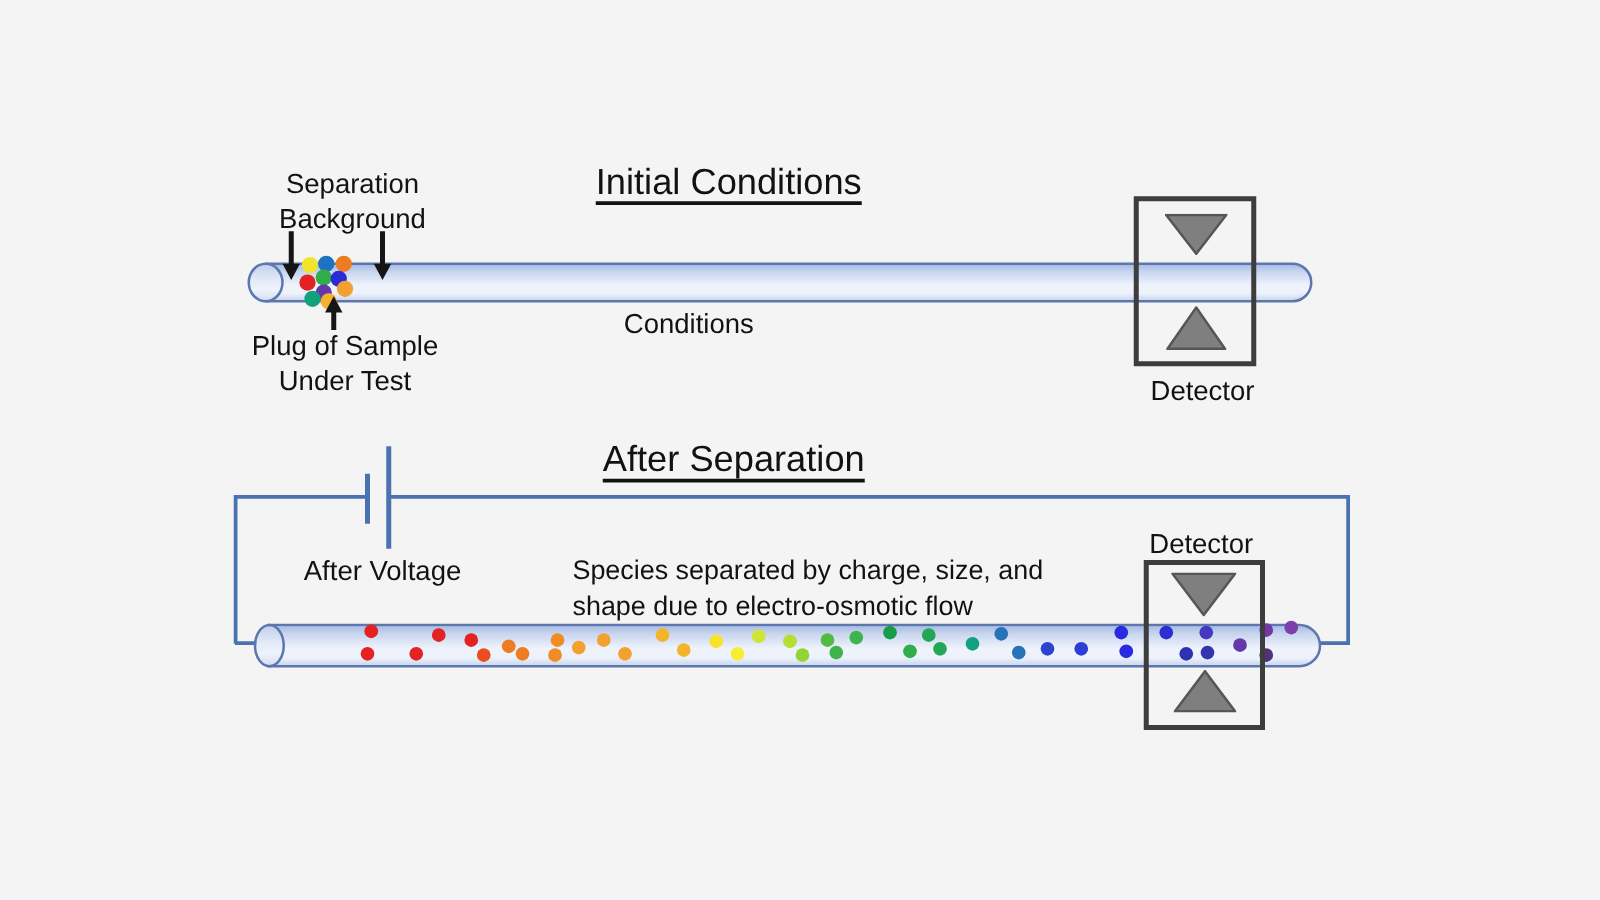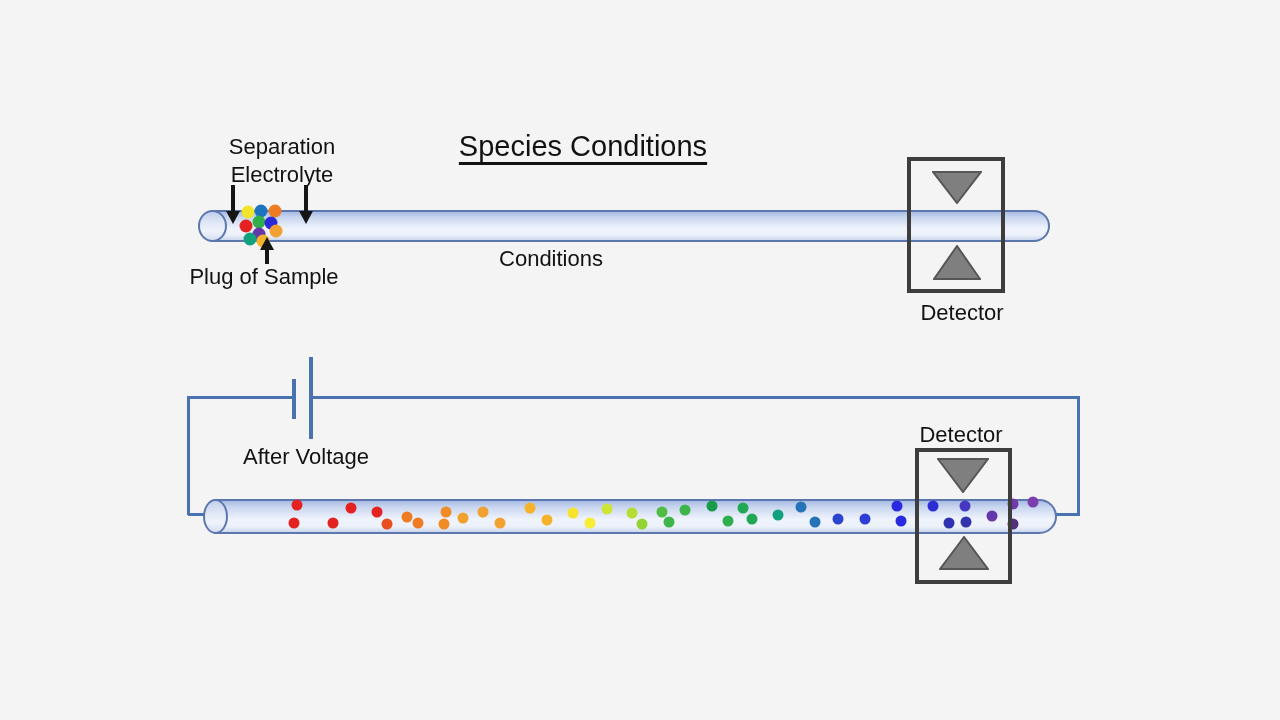--- a/index.html
+++ b/index.html
@@ -39,70 +39,76 @@
   .arrow-shaft { width:3.5px; background:#151515; z-index:6; }
   .arrow-head-down { width:0; height:0; border-left:7.5px solid transparent; border-right:7.5px solid transparent; border-top:13px solid #151515; z-index:6; }
   .arrow-head-up { width:0; height:0; border-left:7.5px solid transparent; border-right:7.5px solid transparent; border-bottom:13px solid #151515; z-index:6; }
   .txt { z-index:7; }
 </style>
 </head>
 <body>
 
 <div class="canvas" style="--slide-bg: #f4f4f4; --wire: #4b72b0; --capillary-border: #5b77ae; --detector-border: #3d3d3d; --triangle-fill: #7f7f7f; --triangle-stroke: #565656; --text: #121212;">
 
-  <div class="abs title centerx txt" style="left:583px; top:130px;">Species Conditions</div>
+  <div class="abs title centerx txt" style="left:583px; top:130px;">Initial Conditions</div>
 
   <div class="abs label centerx txt" style="left:282px; top:133px;">
     <div>Separation</div>
-    <div>Electrolyte</div>
+    <div>Background</div>
   </div>
 
   <div class="abs arrow-shaft" style="left:231.3px; top:185px; height:27px;"></div>
   <div class="abs arrow-head-down" style="left:225.5px; top:211px;"></div>
   <div class="abs arrow-shaft" style="left:304.3px; top:185px; height:27px;"></div>
   <div class="abs arrow-head-down" style="left:298.5px; top:211px;"></div>
 
   <div class="abs arrow-head-up" style="left:259.5px; top:237px;"></div>
   <div class="abs arrow-shaft" style="left:265.3px; top:249px; height:15px;"></div>
 
-  <div class="abs label centerx txt" style="left:264px; top:263px;">
+  <div class="abs label centerx txt" style="left:276px; top:263px;">
     <div>Plug of Sample</div>
+    <div>Under Test</div>
   </div>
 
   <div class="abs tube" style="left:212px; top:210px; width:838px; height:32px; border-radius:0 17px 17px 0;"></div>
   <div class="abs cap-ellipse" style="left:198px; top:210px; width:29px; height:32px;"></div>
 
   <div class="abs label centerx txt" style="left:551px; top:245px;">Conditions</div>
 
   <div class="abs detector-box" style="left:907px; top:157px; width:98px; height:136px;"></div>
   <div class="abs tri" style="left:932px; top:171px;">
     <svg width="50" height="33" viewBox="0 0 50 33">
         <polygon points="1,1 49,1 25,32" fill="#7f7f7f" stroke="#565656" stroke-width="2"></polygon>
       </svg>
   </div>
   <div class="abs tri" style="left:933px; top:245px;">
     <svg width="48" height="35" viewBox="0 0 48 35">
         <polygon points="24,1 1,34 47,34" fill="#7f7f7f" stroke="#565656" stroke-width="2"></polygon>
       </svg>
   </div>
   <div class="abs label centerx txt" style="left:962px; top:299px;">Detector</div>
 
+  <div class="abs title centerx txt" style="left:587px; top:352px;">After Separation</div>
 
   <div class="abs wire" style="left:188px; top:396px; width:106px; height:3px;"></div>
   <div class="abs wire" style="left:311px; top:396px; width:769px; height:3px;"></div>
   <div class="abs wire" style="left:187px; top:396px; width:3px; height:119px;"></div>
   <div class="abs wire" style="left:188px; top:513px; width:20px; height:3px;"></div>
   <div class="abs wire" style="left:1077px; top:396px; width:3px; height:119px;"></div>
   <div class="abs wire" style="left:1056px; top:513px; width:24px; height:3px;"></div>
 
   <div class="abs wire" style="left:292px; top:379px; width:4px; height:40px;"></div>
   <div class="abs wire" style="left:309px; top:357px; width:4px; height:82px;"></div>
 
   <div class="abs label centerx txt" style="left:306px; top:443px;">After Voltage</div>
 
+  <div class="abs small txt" style="left:458px; top:442px;">
+    <div>Species separated by charge, size, and</div>
+    <div>shape due to electro-osmotic flow</div>
+  </div>
 
   <div class="abs tube" style="left:214px; top:499px; width:843px; height:35px; border-radius:0 18px 18px 0;"></div>
   <div class="abs cap-ellipse" style="left:203px; top:499px; width:25px; height:35px;"></div>
 
   <div class="abs detector-box" style="left:915px; top:448px; width:97px; height:136px;"></div>
   <div class="abs tri" style="left:937px; top:458px;">
     <svg width="52" height="35" viewBox="0 0 52 35">
         <polygon points="1,1 51,1 26,34" fill="#7f7f7f" stroke="#565656" stroke-width="2"></polygon>
       </svg>
   </div>

